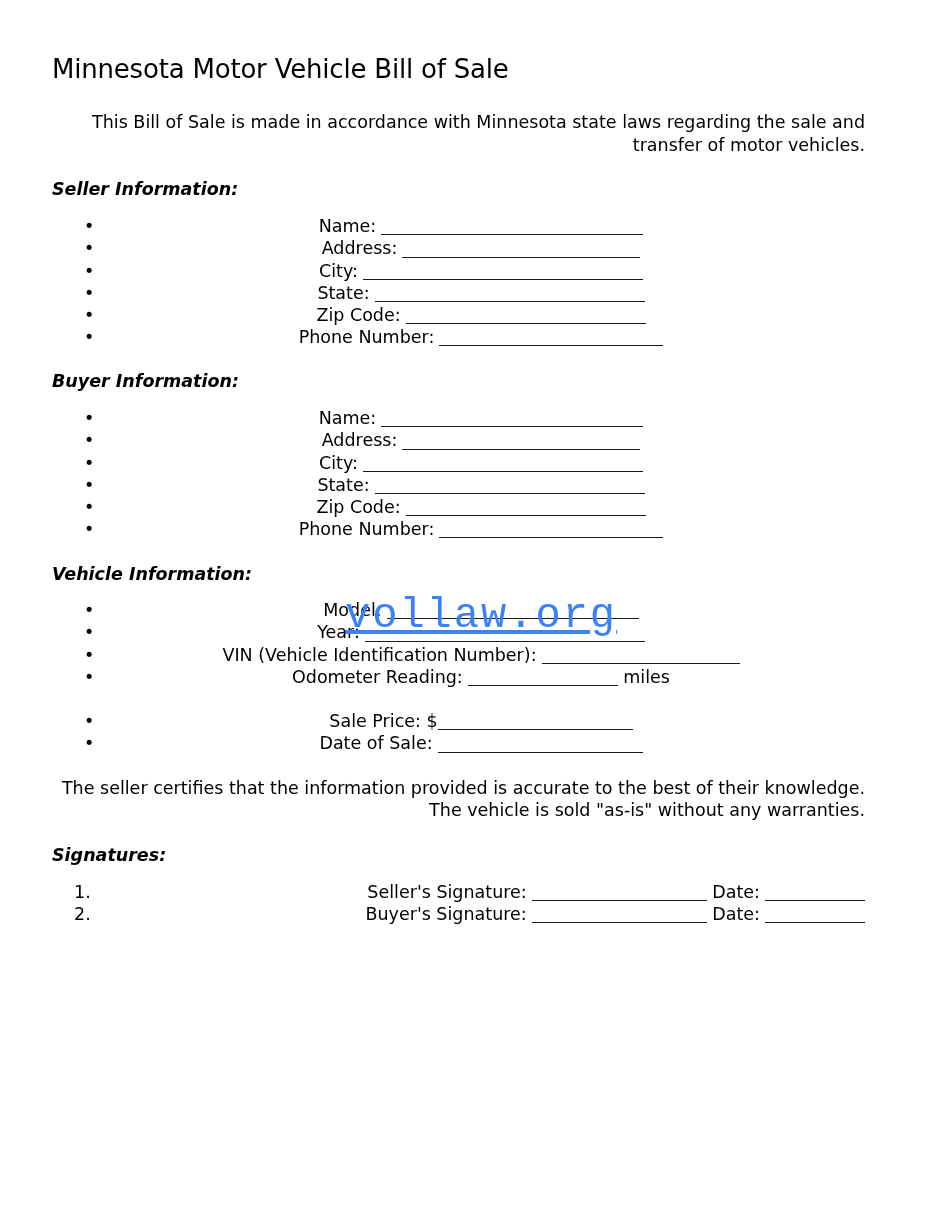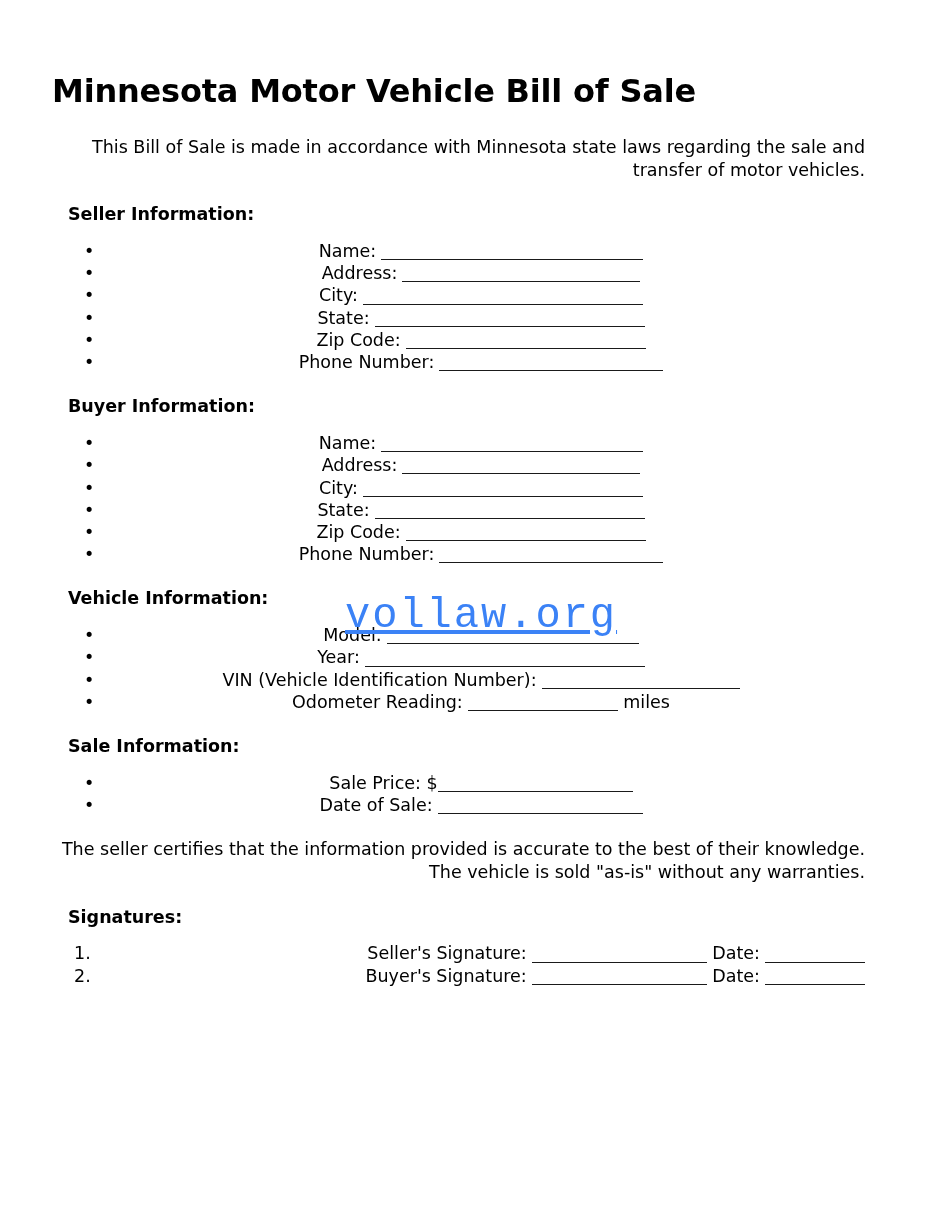--- a/index.html
+++ b/index.html
@@ -18,40 +18,41 @@
   }
   .page {
     position: relative;
     width: 943px;
     height: 1221px;
     box-sizing: border-box;
     padding: 52px 78px 0 52px;
   }
 
   h1.doc-title {
-    font-size: 32px;
-    font-weight: bold;
+    font-size: 26px;
+    font-weight: normal;
     line-height: 1.15;
-    margin: 21px 0 26px 0;
+    margin: 3px 0 26px 0;
     letter-spacing: -0.2px;
   }
 
   p.para {
     font-size: 17.5px;
     line-height: 1.3;
     margin: 0 0 22px 0;
     max-width: 815px;
     text-align: right;
   }
 
   h2.section-title {
     font-size: 17.5px;
     font-weight: bold;
-    margin: 0 0 14px 16px;
+    margin: 0 0 14px 0;
     line-height: 1.3;
+    font-style: italic;
   }
 
   ul.field-list {
     list-style: none;
     margin: 0 0 22px 0;
     padding: 0;
     text-align: center;
   }
   ul.field-list li {
     font-size: 17.5px;
@@ -146,21 +147,20 @@
     </ul>
 
   <h2 class="section-title">Vehicle Information:</h2>
   <ul class="field-list">
       <li><span>Model:</span><span class="blank pre-gap" style="width: 252px;"></span></li>
       <li><span>Year:</span><span class="blank pre-gap" style="width: 280px;"></span></li>
       <li><span>VIN (Vehicle Identification Number):</span><span class="blank pre-gap" style="width: 198px;"></span></li>
       <li><span>Odometer Reading:</span><span class="blank pre-gap" style="width: 150px;"></span><span> miles</span></li>
     </ul>
 
-  <h2 class="section-title">Sale Information:</h2>
   <ul class="field-list">
       <li><span>Sale Price: $</span><span class="blank" style="width: 195px;"></span></li>
       <li><span>Date of Sale:</span><span class="blank pre-gap" style="width: 205px;"></span></li>
     </ul>
 
   <p class="para">The seller certifies that the information provided is accurate to the best of their knowledge. The vehicle is sold "as-is" without any warranties.</p>
 
   <h2 class="section-title">Signatures:</h2>
   <ol class="sig-list">
       <li><span>Seller's Signature:</span><span class="blank pre-gap" style="width: 175px;"></span><span> Date:</span><span class="blank pre-gap" style="width: 100px;"></span></li>

